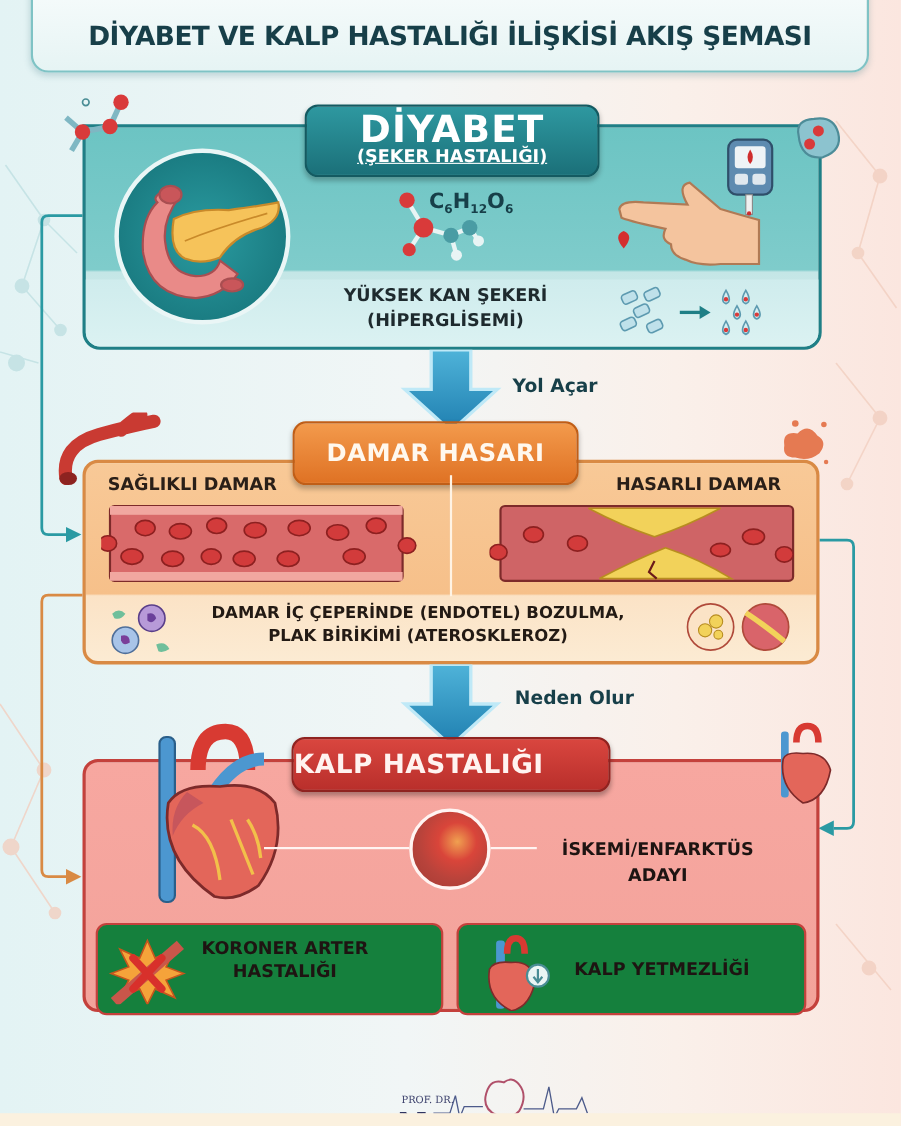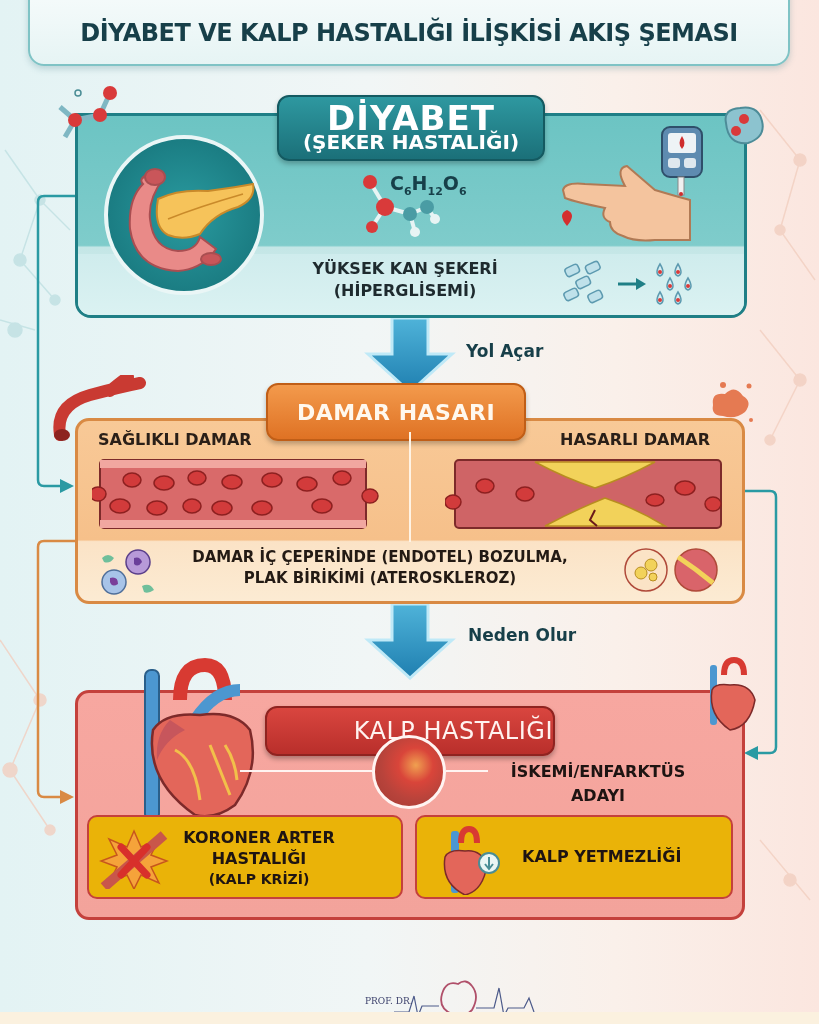--- a/index.html
+++ b/index.html
@@ -33,21 +33,21 @@
     background: linear-gradient(180deg, #cfeced, #dbf2f2); border-radius: 0 0 13px 13px; }
   .pill-teal {
     position: absolute; left: 277px; top: 95px; width: 268px; height: 66px;
     background: linear-gradient(180deg, #2e98a0, #1b7079);
     border: 2px solid #145a61; border-radius: 12px;
     color: #ffffff; text-align: center;
     box-shadow: 0 3px 5px rgba(0,0,0,0.25);
     display: flex; flex-direction: column; justify-content: center;
   }
   .pill-teal .t1 { font-weight: bold; font-size: 34px; line-height: 28px; letter-spacing: 1px; }
-  .pill-teal .t2 { font-weight: bold; font-size: 20px; line-height: 20px; }
+  .pill-teal .t2 { font-weight: bold; font-size: 16px; line-height: 20px; text-decoration: underline; }
   .pancreas-circle {
     position: absolute; left: 104px; top: 135px; width: 160px; height: 160px;
     border-radius: 50%; background: radial-gradient(circle, #2a9ba0 0%, #1b7d83 70%);
     border: 4px solid #eaf6f6;
   }
   .formula {
     position: absolute; left: 390px; top: 172px; font-weight: bold; font-size: 19px; color: #173f49; text-align: right;
   }
   .formula sub { font-size: 11px; }
   .sec1-label {
@@ -85,38 +85,37 @@
   
   .sec3 {
     position: absolute; left: 75px; top: 690px; width: 670px; height: 230px;
     border: 3px solid #c4413c; border-radius: 14px;
     background: linear-gradient(180deg, #f7a7a0 0%, #f3a39b 100%);
   }
   .pill-red {
     position: absolute; left: 265px; top: 670px; width: 290px; height: 50px;
     background: linear-gradient(180deg, #d9463f, #b92f2b);
     border: 2px solid #8f2320; border-radius: 12px;
-    color: #fff3f0; font-weight: normal; font-size: 24px; letter-spacing: 0.5px;
-    display: flex; align-items: center; justify-content: flex-end;
+    color: #fff3f0; font-weight: bold; font-size: 24px; letter-spacing: 0.5px;
+    display: flex; align-items: center; justify-content: flex-start;
     box-shadow: 0 3px 5px rgba(0,0,0,0.3);
-    margin-top: 36px;
   }
   .ischemia-label {
     position: absolute; left: 488px; top: 760px; width: 220px; text-align: center;
     font-weight: bold; font-size: 16px; line-height: 24px; color: #1e1412;
   }
   .ischemia-circle {
     position: absolute; left: 372px; top: 735px; width: 74px; height: 74px;
     border-radius: 50%; border: 3px solid #fff4f2;
     background: radial-gradient(circle at 60% 40%, #f0a050 0%, #d9453a 30%, #b8433b 60%, #a23a33 100%);
   }
   .connector { position: absolute; height: 2px; background: #fff4f2; }
   .card {
-    position: absolute; top: 815px; height: 84px; border-radius: 10px;
-    background: #eab308; border: 2px solid #c4413c;
+    position: absolute; top: 839px; height: 84px; border-radius: 10px;
+    background: #15803d; border: 2px solid #c4413c;
   }
   .card-text { position: absolute; font-weight: bold; color: #1e1412; text-align: center; }
 
   .logo { position: absolute; left: 318px; top: 976px; width: 190px; height: 68px; margin-left: 36px; }
   .logo .prof { position: absolute; left: 11px; top: 20px; font-family: "DejaVu Serif", serif; font-size: 9px; color: #3a3f6a; }
   .logo .name { position: absolute; left: 8px; top: 30px; font-family: "DejaVu Serif", serif; font-size: 19px; color: #2f3461; letter-spacing: 0.5px; }
   .logo .name .big { font-size: 30px; }
   .bottom-strip { position: absolute; left: 0; right: 0; bottom: 0; height: 12px; background: #fbf1df; }
 </style>
 </head>
@@ -411,21 +410,20 @@
 
 <div class="card" style="left:87px;width:316px">
   <svg style="position:absolute;left:10px;top:12px" width="70" height="60">
     <polygon points="35,2 42,18 60,10 52,26 68,32 52,38 60,54 42,46 35,60 28,46 10,54 18,38 2,32 18,26 10,10 28,18" fill="#f5a33a" stroke="#c7561d" stroke-width="1.5"></polygon>
     <line x1="5" y1="58" x2="65" y2="6" stroke="#c9564a" stroke-width="10"></line>
     <path d="M22 18 L48 46 M48 18 L22 46" stroke="#d8302b" stroke-width="7" stroke-linecap="round"></path>
   </svg>
   <div class="card-text" style="left:90px;top:10px;width:160px;font-size:16px;line-height:21px">
     <div>KORONER ARTER</div>
     <div>HASTALIĞI</div>
-    <div style="font-size:14px">(KALP KRİZİ)</div>
   </div>
 </div>
 <div class="card" style="left:415px;width:318px">
   <svg style="position:absolute;left:22px;top:6px" width="64" height="72">
     <rect x="12" y="8" width="8" height="62" rx="3" fill="#4c97d0"></rect>
     <path d="M22 20 Q22 6 30 6 Q38 6 38 20" fill="none" stroke="#d83a32" stroke-width="6"></path>
     <path d="M6 34 Q2 60 26 72 Q44 68 48 42 Q42 26 26 28 Q10 26 6 34Z" fill="#e3665a" stroke="#7d2a2a" stroke-width="1.5"></path>
     <circle cx="50" cy="40" r="10" fill="#eaf5f4" stroke="#4a8d95" stroke-width="2"></circle>
     <path d="M50 34 V45 M46 41 L50 46 L54 41" fill="none" stroke="#4a8d95" stroke-width="2"></path>
   </svg>

